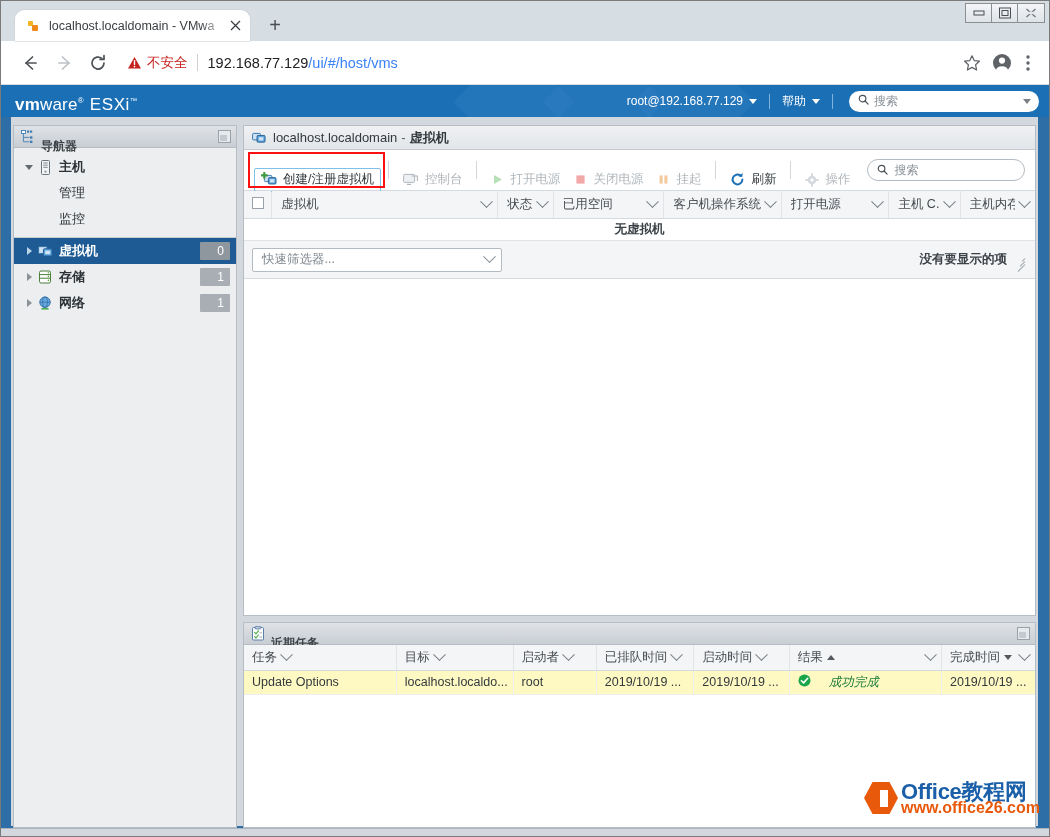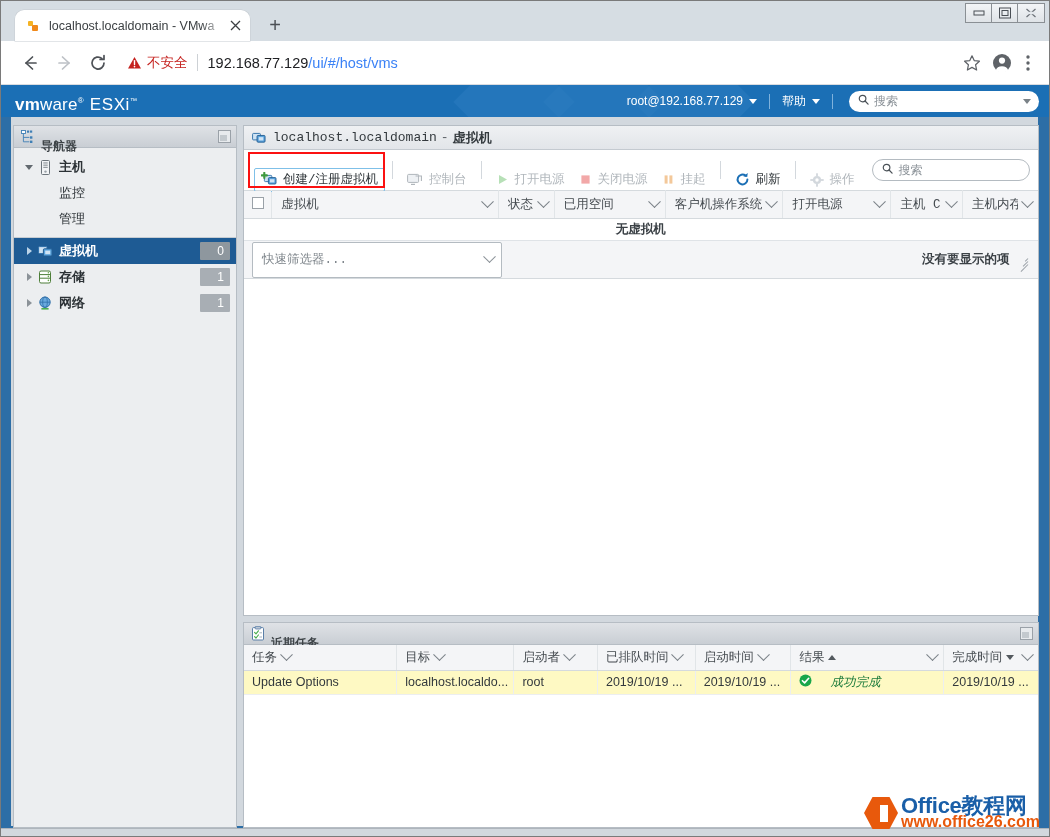--- a/index.html
+++ b/index.html
@@ -346,21 +346,20 @@
     display: flex; flex-direction: column;
     gap: 6px;
     margin-right: 5px;
   }
   .content-panel {
     flex: 1 1 auto;
     background: #7dd3fc;
     border: 1px solid #b6bdc4;
     display: flex; flex-direction: column;
     min-height: 0;
-    font-family: Liberation Mono, monospace;
   }
   .crumb {
     height: 24px;
     background: linear-gradient(#eff1f3, #e2e5e9);
     border-bottom: 1px solid #c4cad0;
     display: flex; align-items: center;
     padding-left: 8px;
     font-size: 13px;
     color: #33393d;
   }
@@ -458,21 +457,21 @@
     border-bottom: 1px solid #dfe3e7;
   }
   .filter-bar {
     height: 38px;
     background: #f4f5f7;
     border-bottom: 1px solid #d5dade;
     display: flex; align-items: center;
     padding: 0 10px 0 8px;
   }
   .filter-select {
-    width: 250px; height: 36px;
+    width: 250px; height: 24px;
     border: 1px solid #b4bbc1;
     border-radius: 2px;
     background: #ffffff;
     display: flex; align-items: center;
     padding: 0 7px 0 9px;
     font-size: 12.5px;
     color: #7d848a;
   }
   .filter-select .fs-lbl { flex: 1 1 auto; }
   .filter-right {
@@ -547,23 +546,23 @@
   .result-cell .rtext {
     font-style: italic;
     color: #1a7a3a;
     margin-left: 6px;
   }
   .tasks-blank { flex: 1 1 auto; background: #ffffff; }
 
   
   .watermark {
     position: absolute;
-    right: 9px; bottom: 6px;
+    right: 9px; bottom: 20px;
     z-index: 40;
-    display: flex; align-items: flex-end;
+    display: flex; align-items: flex-start;
     pointer-events: none;
   }
   .wm-hex {
     width: 34px; height: 34px;
     background: #e8590c;
     clip-path: polygon(25% 3%, 75% 3%, 100% 50%, 75% 97%, 25% 97%, 0% 50%);
     display: flex; align-items: center; justify-content: center;
     margin-right: 3px;
   }
   .wm-doc {
@@ -762,24 +761,24 @@
                 <rect x="2.5" y="0.5" width="8" height="14" rx="1" fill="#f2f4f6" stroke="#6d757c" stroke-width="1"></rect>
                 <rect x="4.3" y="2.4" width="4.4" height="1.1" fill="#8b9298"></rect>
                 <rect x="4.3" y="4.6" width="4.4" height="1.1" fill="#8b9298"></rect>
                 <rect x="4.3" y="6.8" width="4.4" height="1.1" fill="#8b9298"></rect>
                 <circle cx="6.5" cy="11.6" r="1.2" fill="#9aa1a8"></circle>
               </svg>
             </span>
             <span class="lbl">主机</span>
           </div>
           <div class="nav-sub">
-            <span>监控</span>
+            <span>管理</span>
           </div>
           <div class="nav-sub">
-            <span>管理</span>
+            <span>监控</span>
           </div>
 
           <div class="nav-divider"></div>
 
           <div class="nav-row selected">
             <span class="arrow">
                 <i class="tri-right"></i>
               </span>
             <span class="ico">
               <svg width="15" height="14" viewBox="0 0 15 14">

